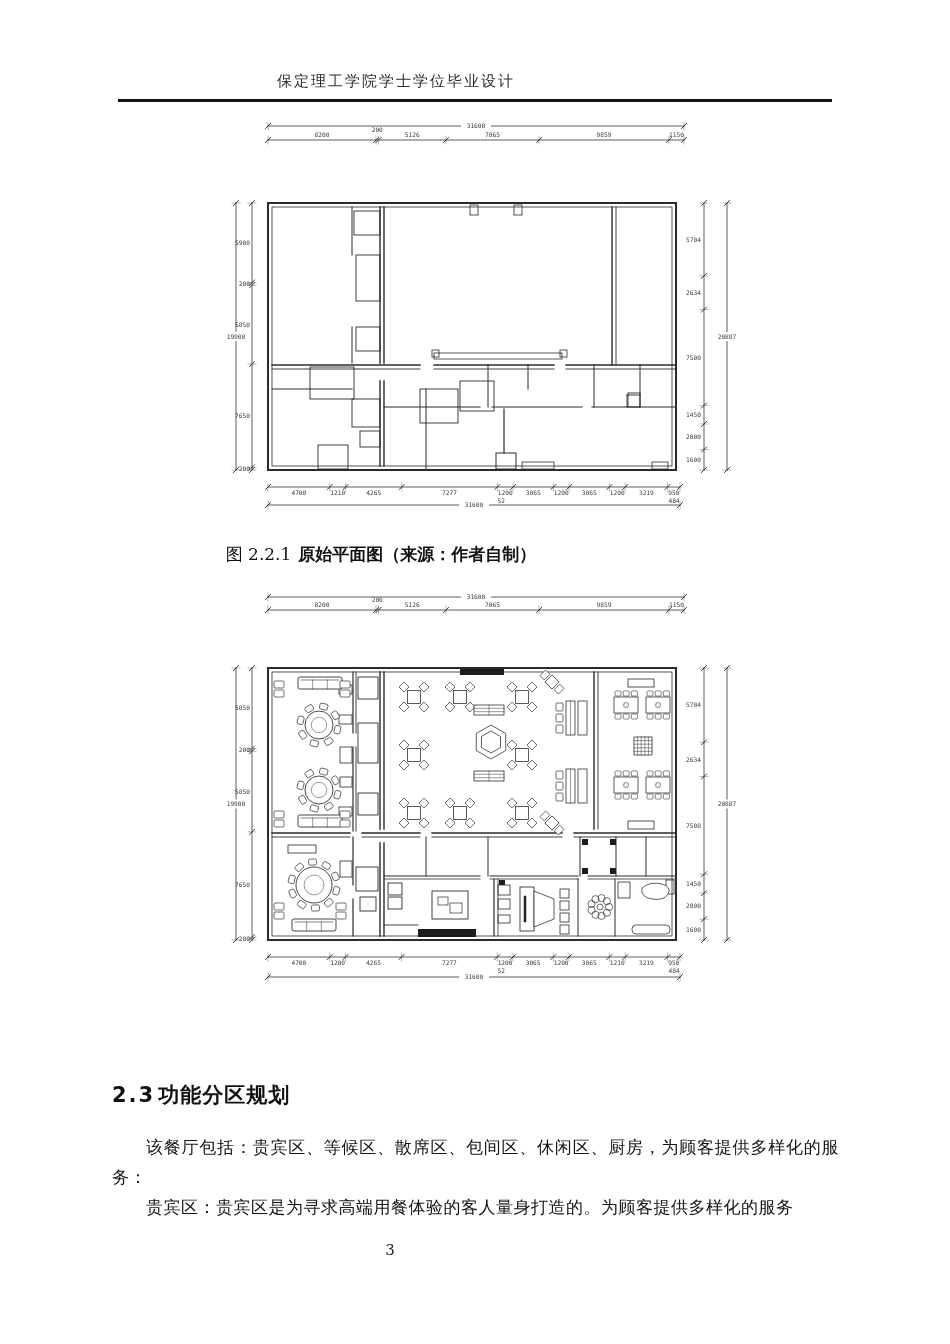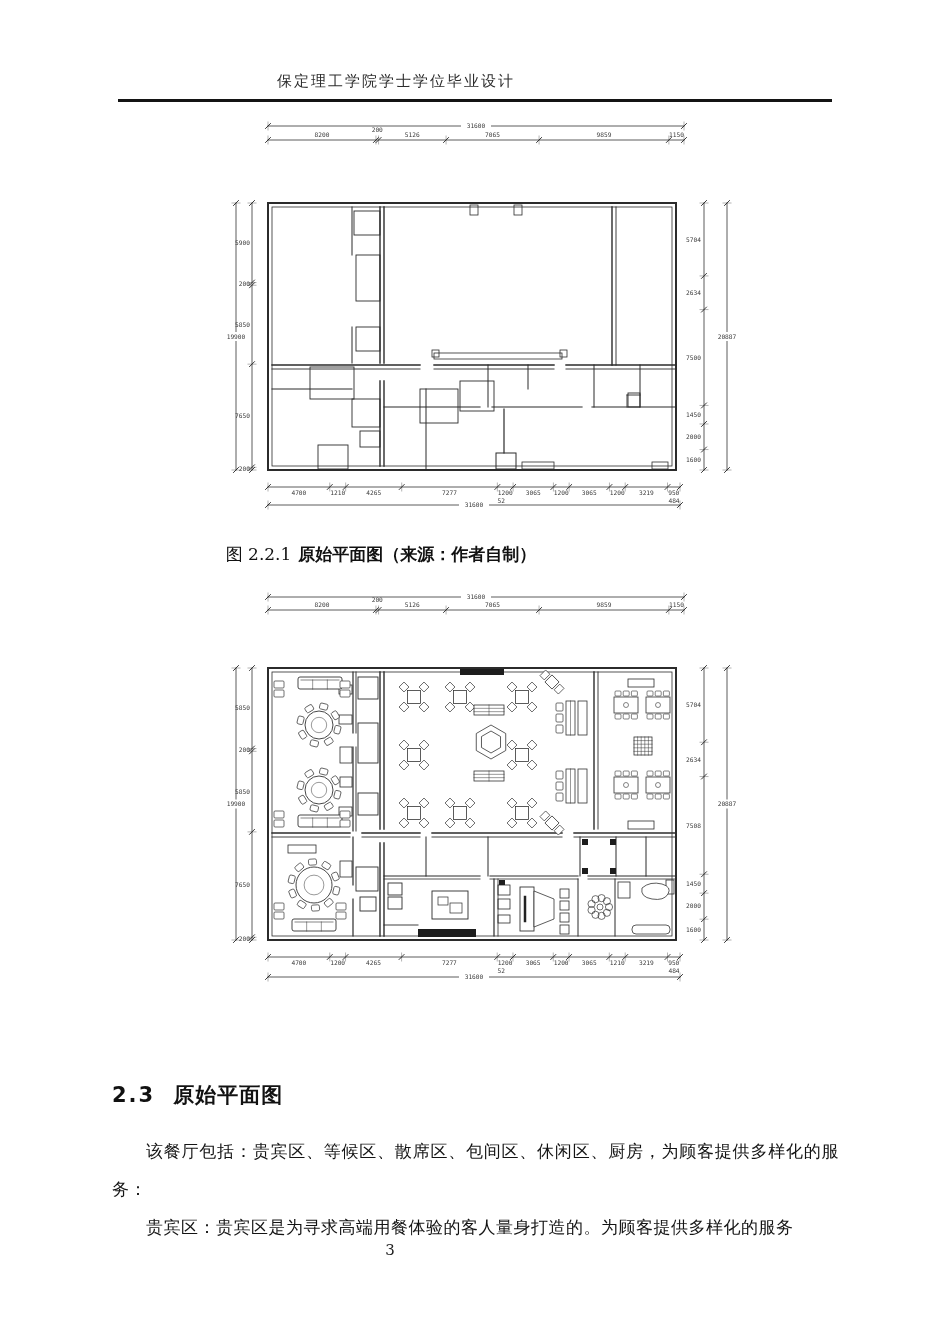--- a/index.html
+++ b/index.html
@@ -11,22 +11,22 @@
   .fig{position:absolute;left:222px;width:525px;}
   .fig1{top:113px;height:405px;}
   .fig2{top:585px;height:412px;}
   .cap{position:absolute;left:0;width:762px;text-align:center;font-size:17px;color:#111;}
   .cap1{top:543px;}
   .cap2{top:1025px;}
   .cap .lbl{font-family:"DejaVu Serif","Liberation Serif",serif;margin-right:7px;}
   .cap .txt{font-family:"DejaVu Sans","Liberation Sans",sans-serif;font-weight:bold;}
   .sec{position:absolute;left:112px;top:1081px;font-family:"DejaVu Sans","Liberation Sans",sans-serif;
        font-weight:bold;font-size:21px;color:#111;letter-spacing:1px;}
-  .sec .num{margin-right:18px;letter-spacing:2px;}
-  .bodytext{position:absolute;left:112px;top:1132px;width:727px;font-size:17px;line-height:38px;
+  .sec .num{margin-right:3px;letter-spacing:2px;}
+  .bodytext{position:absolute;left:112px;top:1132px;width:727px;font-size:17px;line-height:30px;
             text-align:justify;color:#141414;letter-spacing:0.5px;}
   .bodytext p{margin:0;text-indent:2em;}
   .pagenum{position:absolute;left:375px;top:1241px;width:30px;text-align:center;font-size:15px;color:#222;}
   svg text{font-family:"DejaVu Sans Mono","Liberation Mono",monospace;}
 </style>
 </head>
 <body>
 
 <div class="page">
 
@@ -591,21 +591,21 @@
         <line x1="46" y1="388" x2="46" y2="396" stroke="#666" stroke-width="0.5" stroke-linecap="square"></line>
         <line x1="43.5" y1="394.5" x2="48.5" y2="389.5" stroke="#222" stroke-width="0.9" stroke-linecap="square"></line>
         <line x1="458" y1="388" x2="458" y2="396" stroke="#666" stroke-width="0.5" stroke-linecap="square"></line>
         <line x1="455.5" y1="394.5" x2="460.5" y2="389.5" stroke="#222" stroke-width="0.9" stroke-linecap="square"></line>
         <rect x="237" y="387.5" width="30" height="9" fill="#fff"></rect>
         <text x="252" y="394.2" text-anchor="middle" font-size="6.2" fill="#3a3a3a">31600</text>
       </svg>
   </div>
 
   <div class="sec">
-    <span class="num">2.3</span><span>原始平面图</span>
+    <span class="num">2.3</span><span>功能分区规划</span>
   </div>
 
   <div class="bodytext">
     <p>该餐厅包括：贵宾区、等候区、散席区、包间区、休闲区、厨房，为顾客提供多样化的服务：</p>
     <p>贵宾区：贵宾区是为寻求高端用餐体验的客人量身打造的。为顾客提供多样化的服务</p>
   </div>
 
   <div class="pagenum">3</div>
 </div>
 

